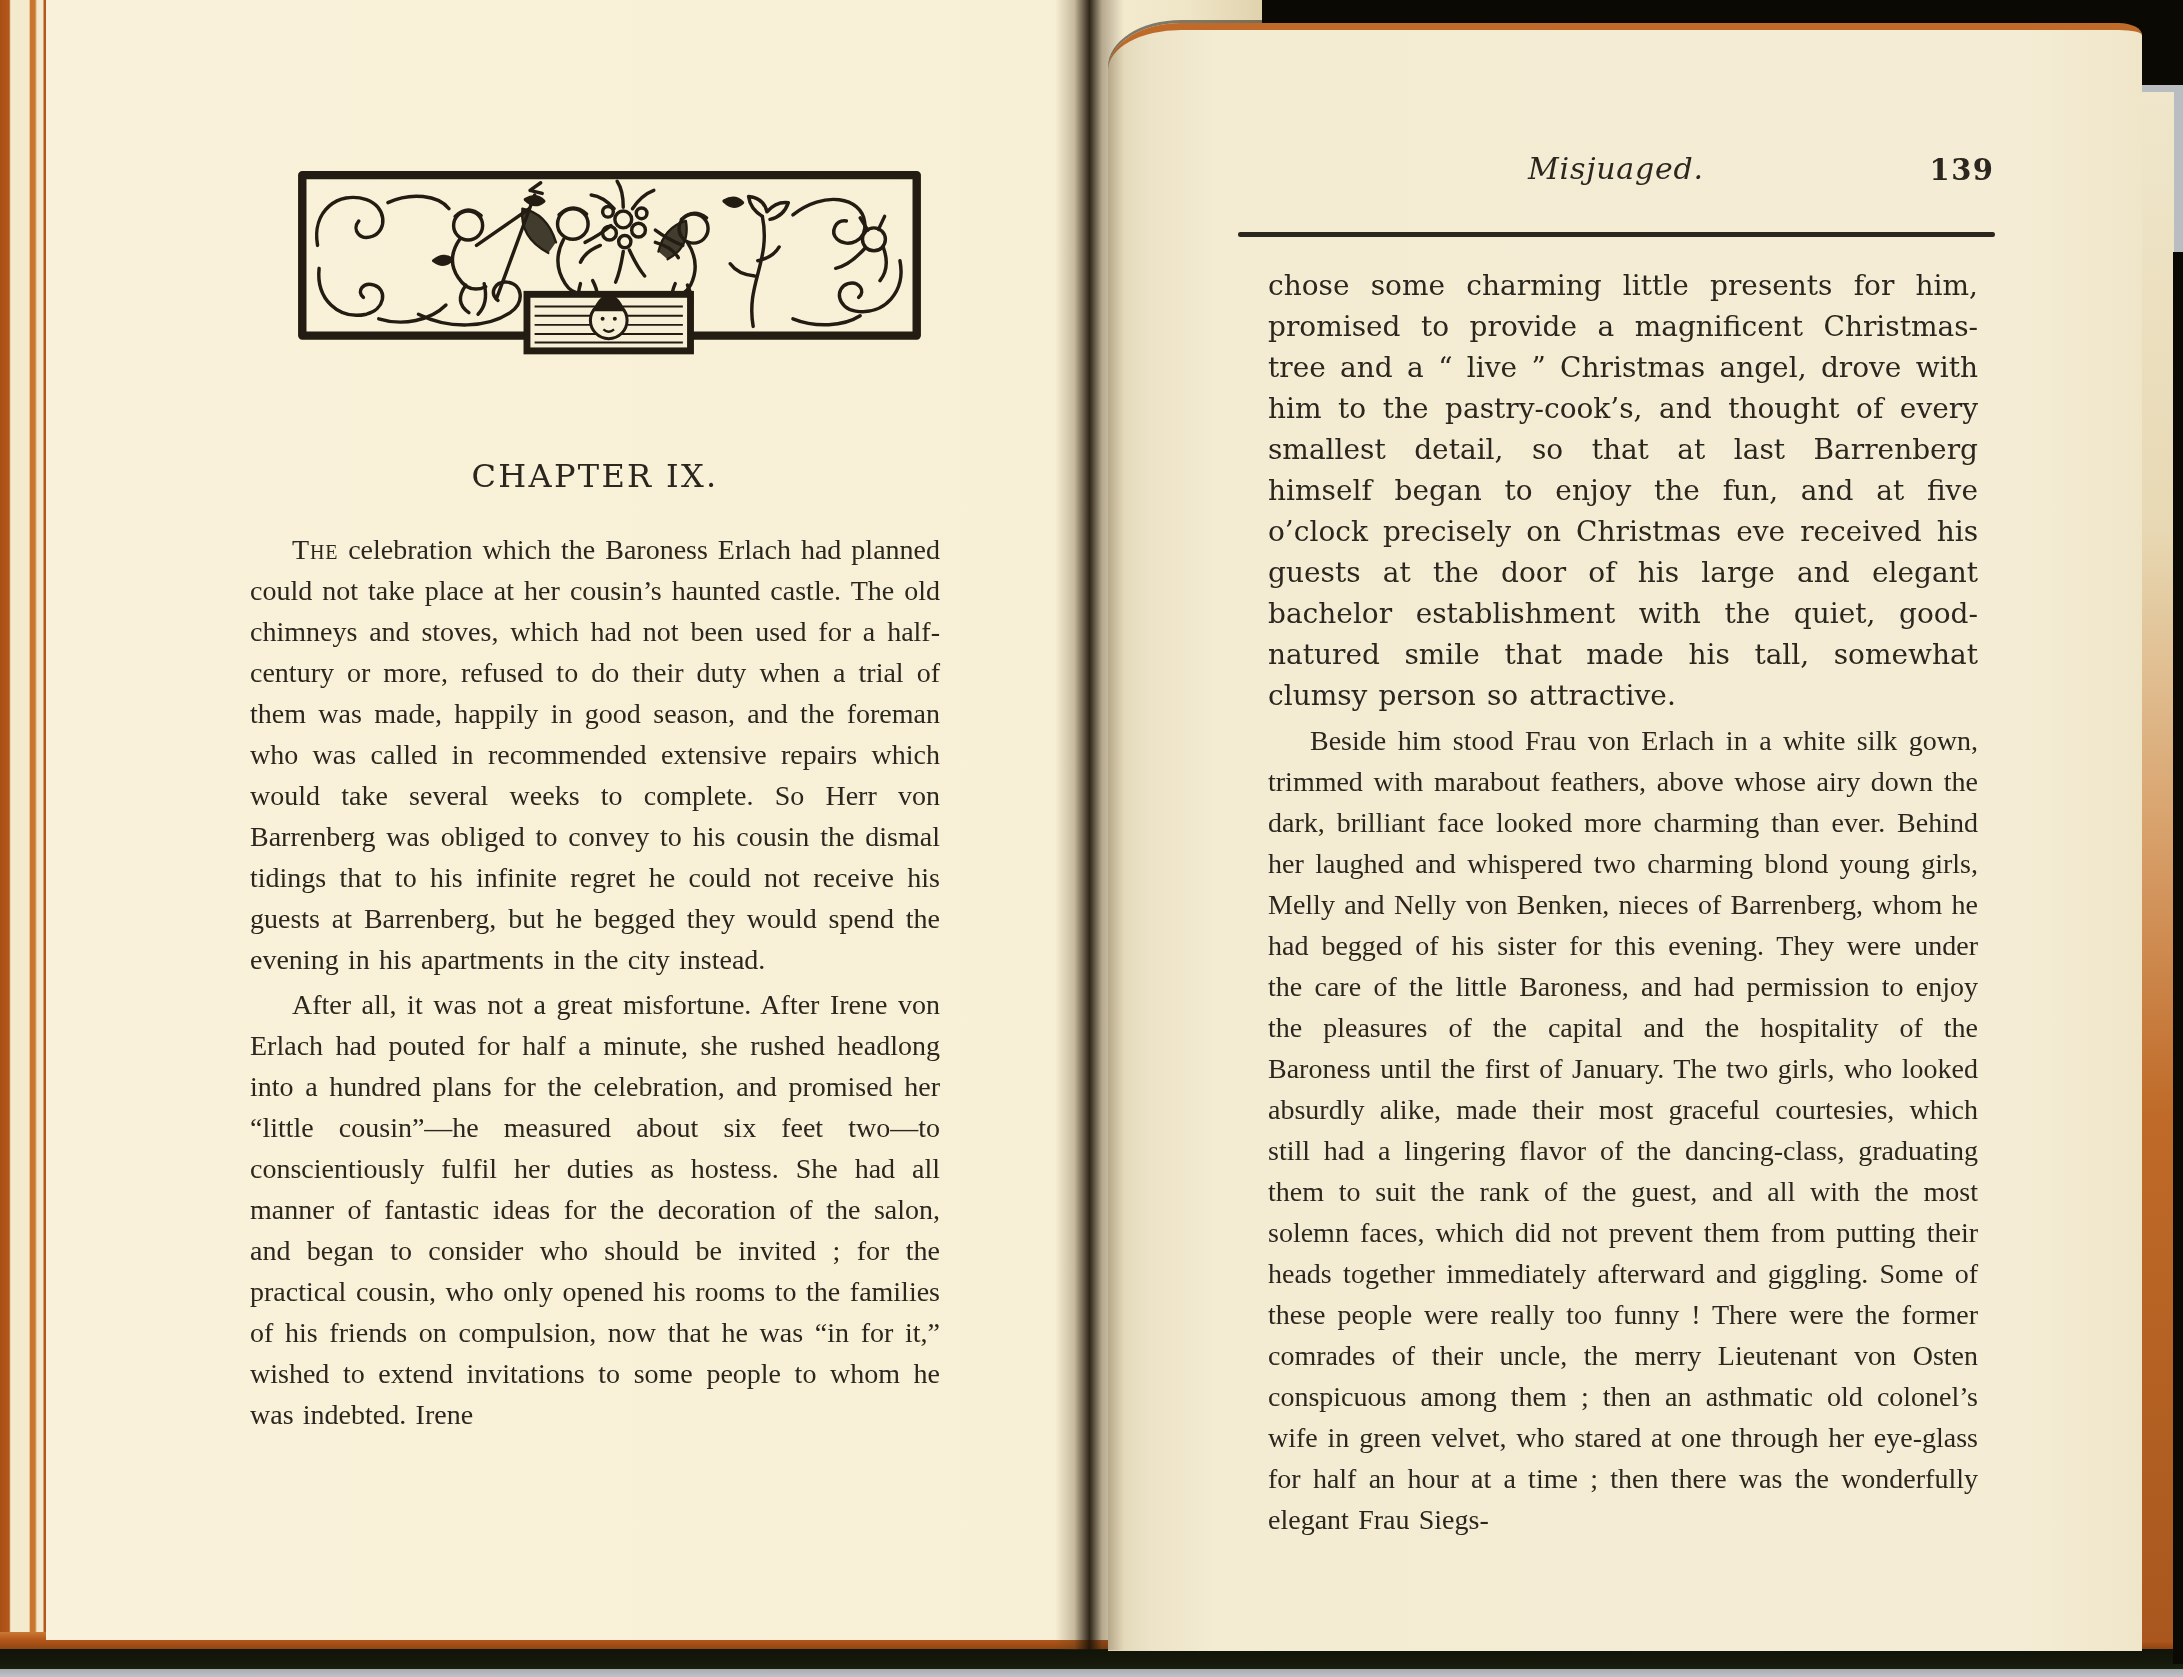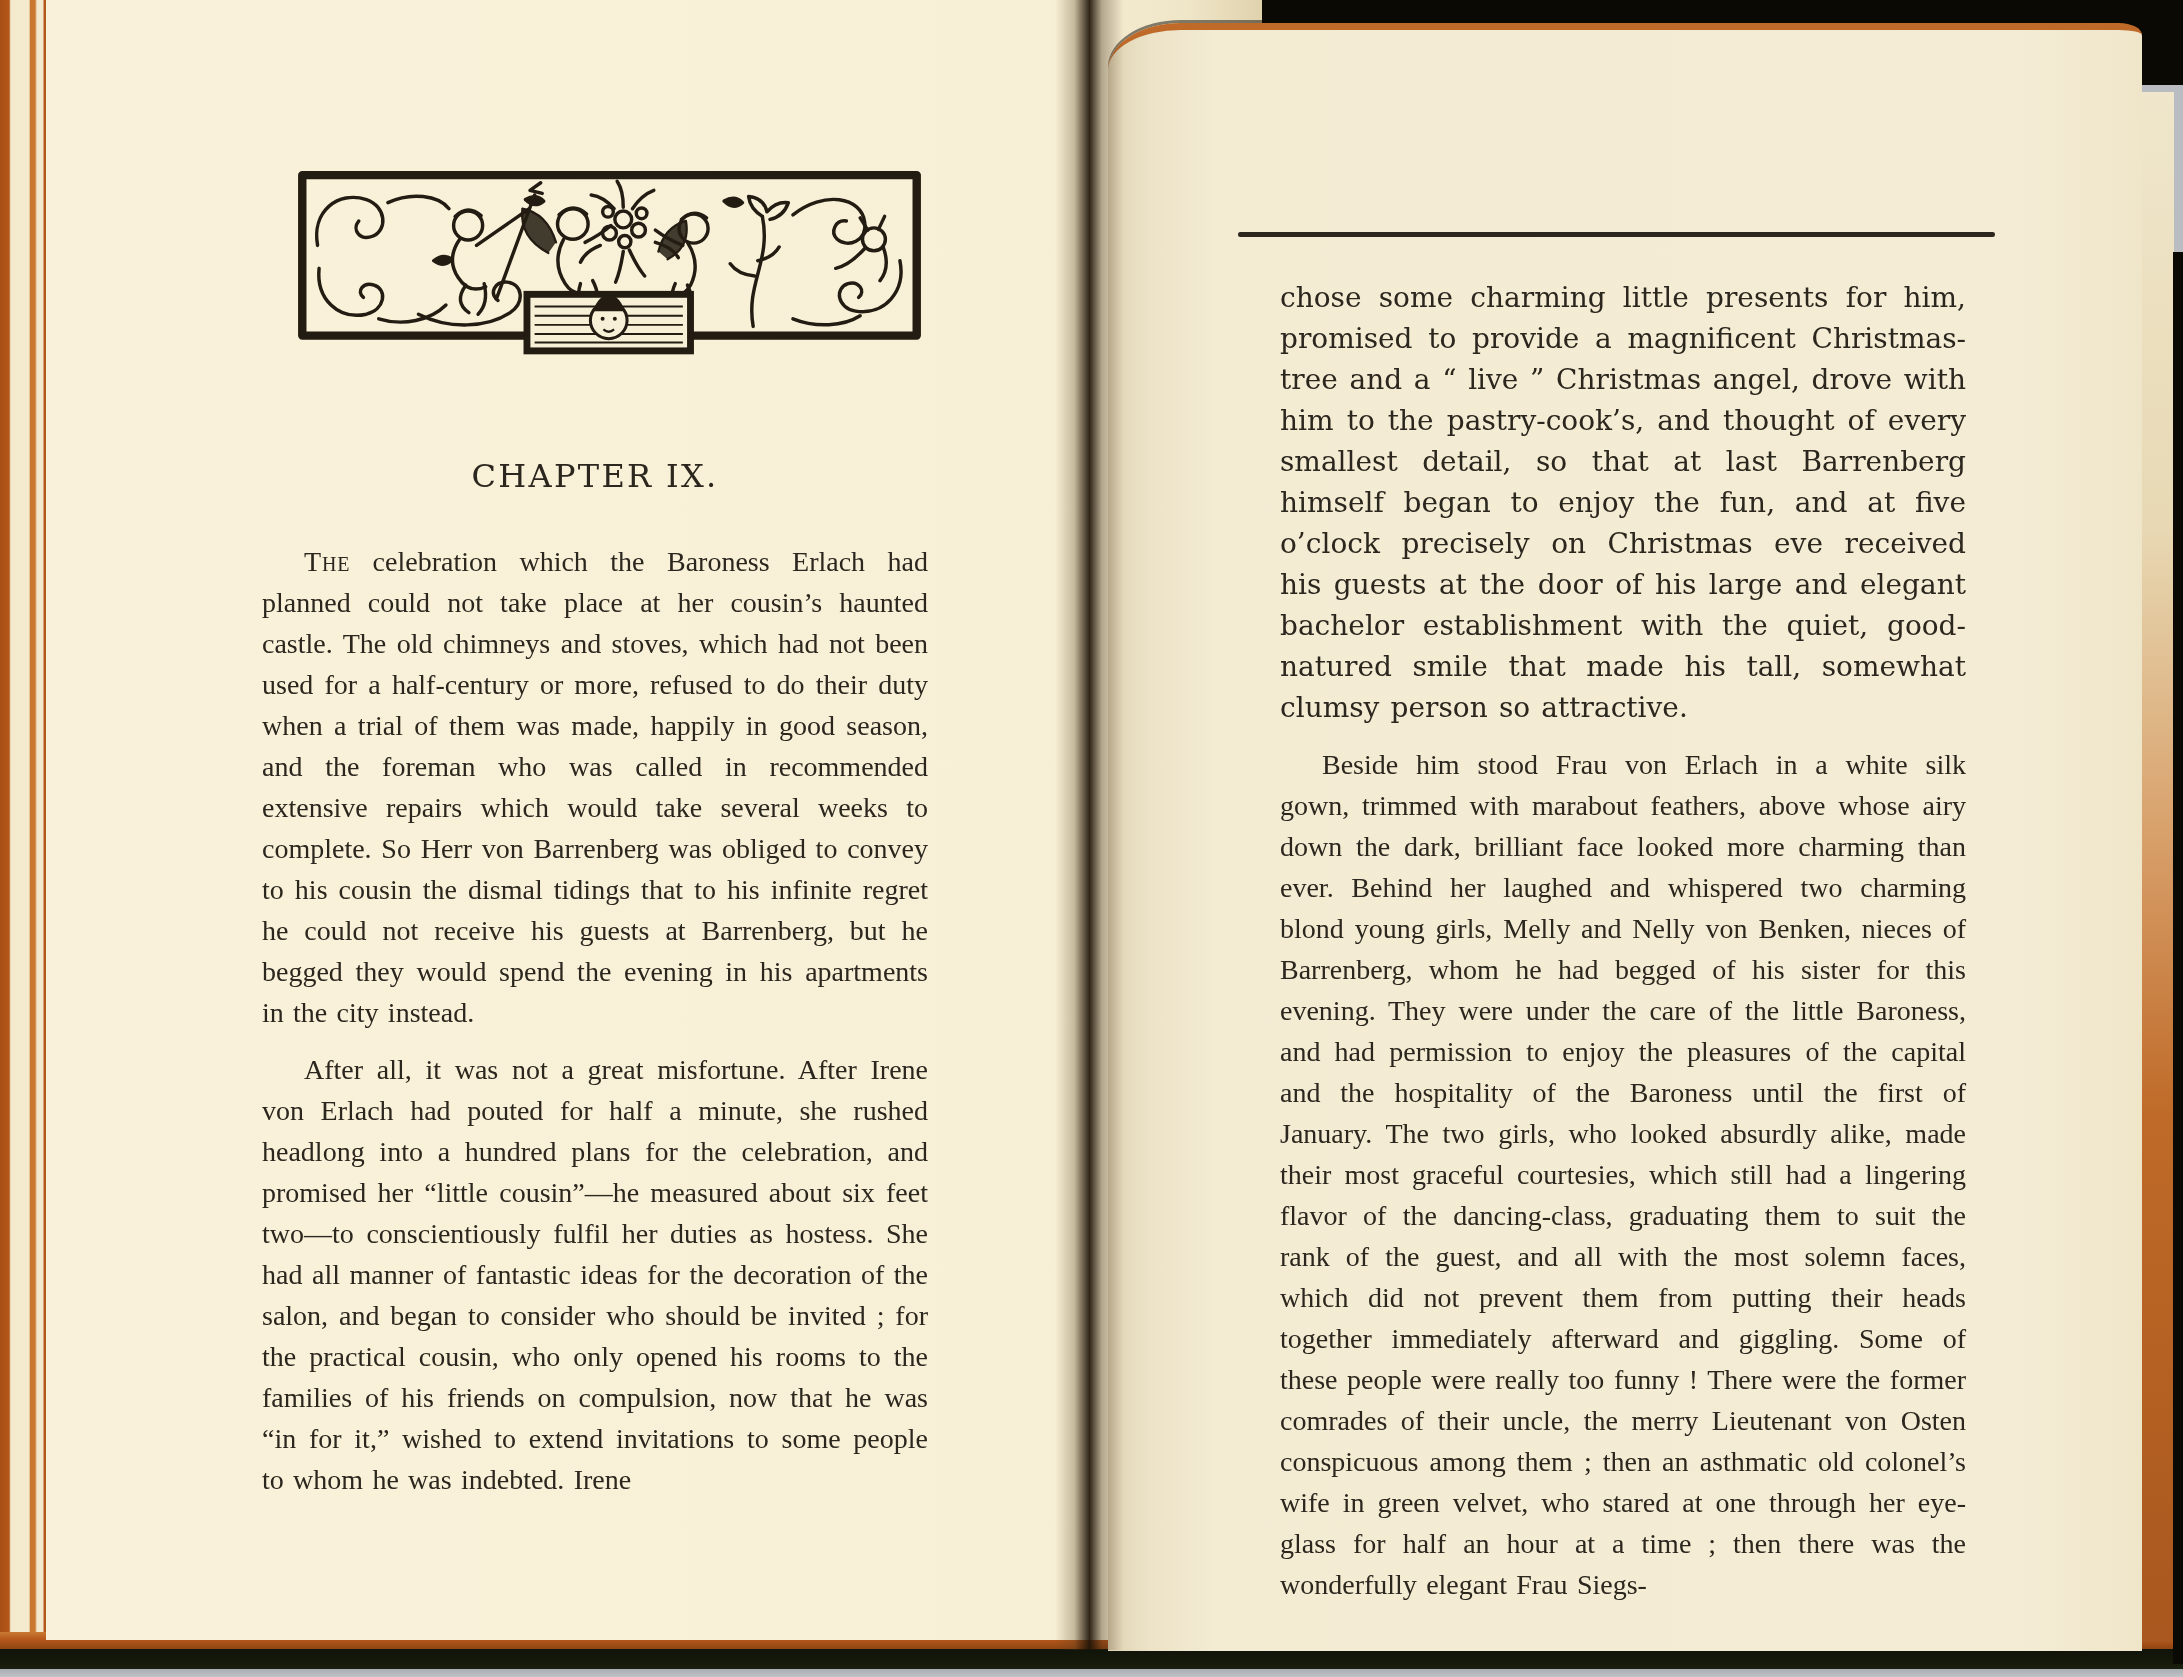--- a/index.html
+++ b/index.html
@@ -93,21 +93,21 @@
   }
   .body-text{
     position:absolute;
     text-align:justify;
     font-size:28px;line-height:41px;
     word-spacing:2.3px;
     color:var(--ink);
   }
   .body-left{left:200px;top:525px;width:698px;}
   .body-right{left:156px;top:231px;width:718px;}
-  .body-text p{margin:16px;}
+  .body-text p{margin:4px;}
   .body-text p.indent{text-indent:42px;font-family:Liberation Serif, serif;}
   .lead-sc{font-variant:small-caps;letter-spacing:0.8px;}
   
   .running-head-row{
     position:absolute;left:128px;top:121px;width:760px;height:46px;
   }
   .running-head{
     position:absolute;left:0;right:0;text-align:center;
     font-style:italic;font-size:30px;letter-spacing:0.8px;
   }
@@ -210,20 +210,24 @@
     <div class="chapter-heading">CHAPTER IX.</div>
 
     <div class="body-text body-left">
         <p class="indent"><span class="lead-sc">The</span> celebration which the Baroness Erlach had planned could not take place at her cousin’s haunted castle.  The old chimneys and stoves, which had not been used for a half-century or more, refused to do their duty when a trial of them was made, happily in good season, and the foreman who was called in recommended extensive repairs which would take several weeks to complete.  So Herr von Barrenberg was obliged to convey to his cousin the dismal tidings that to his infinite regret he could not receive his guests at Barrenberg, but he begged they would spend the evening in his apartments in the city instead.</p>
         <p class="indent">After all, it was not a great misfortune.  After Irene von Erlach had pouted for half a minute, she rushed headlong into a hundred plans for the celebration, and promised her “little cousin”—he measured about six feet two—to conscientiously fulfil her duties as hostess.  She had all manner of fantastic ideas for the decoration of the salon, and began to consider who should be invited ; for the practical cousin, who only opened his rooms to the families of his friends on compulsion, now that he was “in for it,” wished to extend invitations to some people to whom he was indebted.  Irene</p>
       </div>
   </div>
 
   <div class="page page-right">
 
+    <div class="running-head-row">
+      <div class="running-head">Misjuaged.</div>
+      <div class="page-number">139</div>
+    </div>
 
     <div class="header-rule"></div>
 
     <div class="body-text body-right">
         <p class="">chose some charming little presents for him, promised to provide a magnificent Christmas-tree and a “ live ” Christmas angel, drove with him to the pastry-cook’s, and thought of every smallest detail, so that at last Barrenberg himself began to enjoy the fun, and at five o’clock precisely on Christmas eve received his guests at the door of his large and elegant bachelor establishment with the quiet, good-natured smile that made his tall, somewhat clumsy person so attractive.</p>
         <p class="indent">Beside him stood Frau von Erlach in a white silk gown, trimmed with marabout feathers, above whose airy down the dark, brilliant face looked more charming than ever.  Behind her laughed and whispered two charming blond young girls, Melly and Nelly von Benken, nieces of Barrenberg, whom he had begged of his sister for this evening.  They were under the care of the little Baroness, and had permission to enjoy the pleasures of the capital and the hospitality of the Baroness until the first of January.  The two girls, who looked absurdly alike, made their most graceful courtesies, which still had a lingering flavor of the dancing-class, graduating them to suit the rank of the guest, and all with the most solemn faces, which did not prevent them from putting their heads together immediately afterward and giggling.  Some of these people were really too funny !  There were the former comrades of their uncle, the merry Lieutenant von Osten conspicuous among them ; then an asthmatic old colonel’s wife in green velvet, who stared at one through her eye-glass for half an hour at a time ; then there was the wonderfully elegant Frau Siegs-</p>
       </div>
   </div>
 
   <div class="gutter-shadow"></div>

